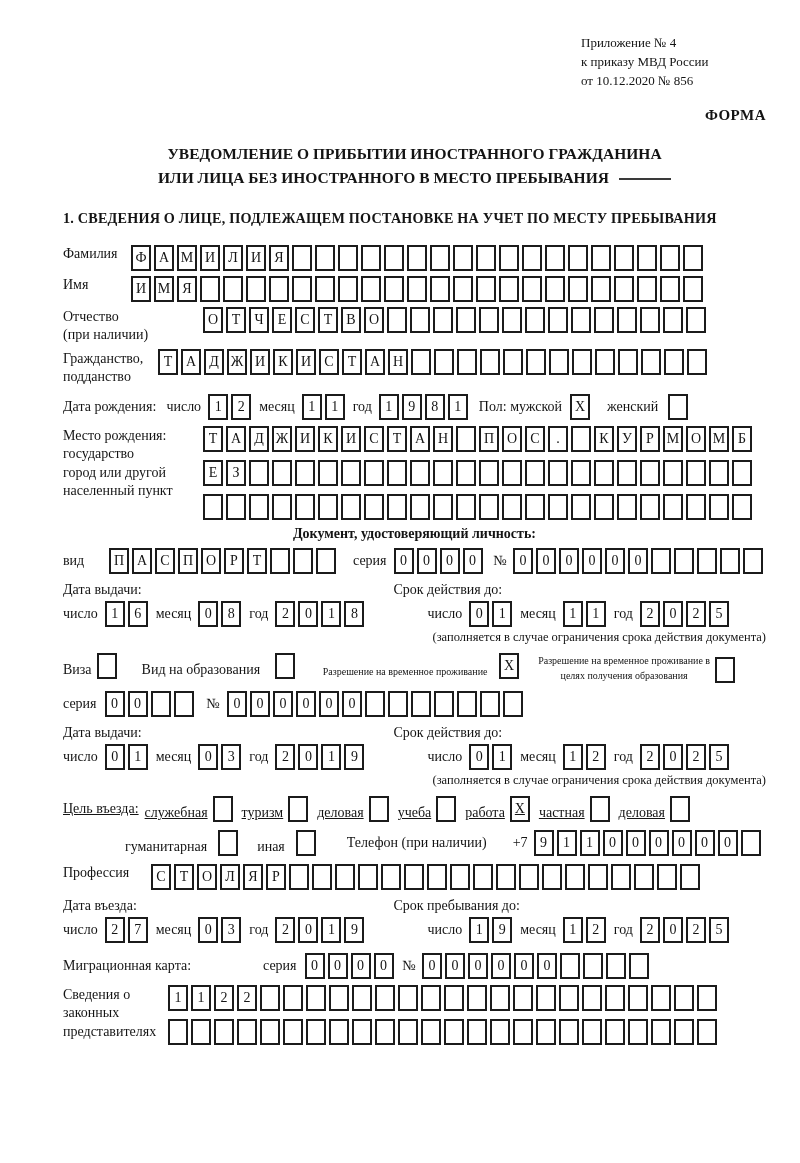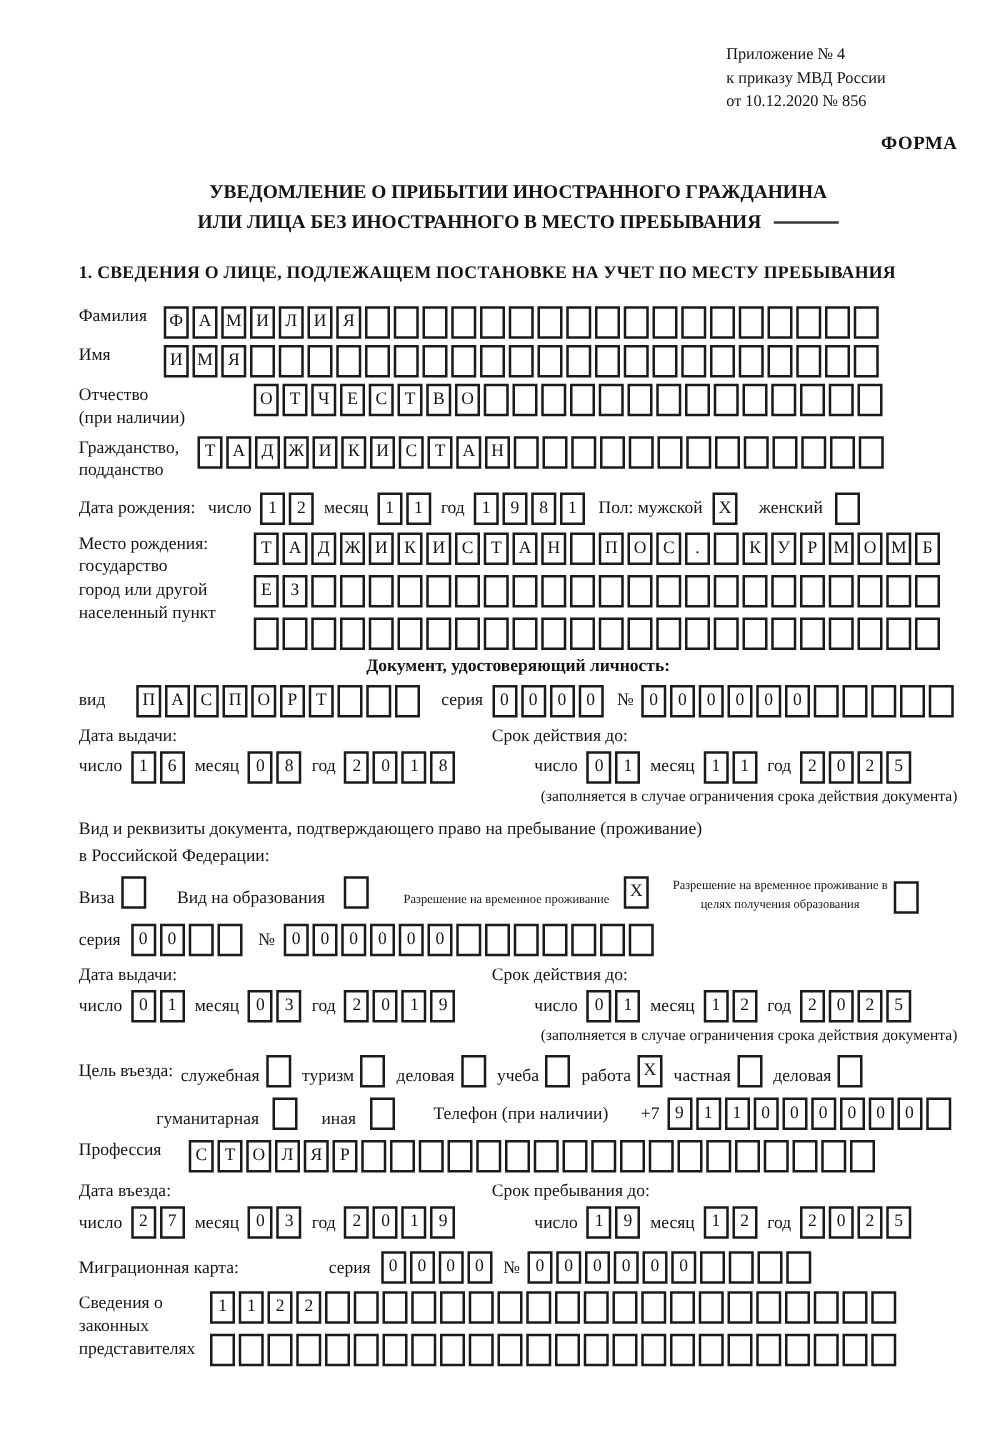--- a/index.html
+++ b/index.html
@@ -32,21 +32,21 @@
   .dategrp{display:flex;align-items:center;gap:5px;}
   .dategrp .lbl{margin-right:2px;}
   .date-pair{display:flex;margin-top:8px;}
   .dp-col-l{width:47%;} .dp-col-r{width:53%;}
   .dp-head{text-align:left;font-size:14px;margin-bottom:3px;}
   .dp-note{text-align:right;font-size:12.5px;margin:3px 0 8px 0;}
   
   .opt{display:inline-flex;align-items:flex-end;gap:5px;}
   .opt .lbl{white-space:nowrap;}
   .optwrap{display:inline-block;text-align:center;font-size:10px;line-height:1.5;}
-  .gap8{gap:8px;} .gap10{gap:6px;}
+  .gap8{gap:8px;} .gap10{gap:6px;text-decoration:underline;}
   .doc-heading{text-align:center;font-weight:bold;font-size:14px;margin:6px 0 6px 0;}
   .intro{font-size:14px;line-height:1.6;}
   .indent{margin-left:62px;font-family:Liberation Serif, serif;}
   .reps{display:flex;margin-top:6px;}
   .reps-cells .row{margin-bottom:8px;}
   .sex-x{margin-left:4px;margin-right:14px;}
 </style>
 </head>
 <body>
 
@@ -392,24 +392,20 @@
             <span class="cell">2</span>
             <span class="cell">0</span>
             <span class="cell">2</span>
             <span class="cell">5</span>
           </span>
       </div>
     </div>
   </div>
   <div class="dp-note">(заполняется в случае ограничения срока действия документа)</div>
 
-  <div class="intro">
-    <div>Вид и реквизиты документа, подтверждающего право на пребывание (проживание)</div>
-    <div>в Российской Федерации:</div>
-  </div>
 
   <div class="row gap8" style="margin-top:4px">
     <span class="opt">
       <span class="lbl">Виза</span>
       <span class="cells">
           <span class="cell"></span>
         </span>
     </span>
     <span class="opt" style="margin-left:14px">
       <span class="lbl">Вид на образования</span>

